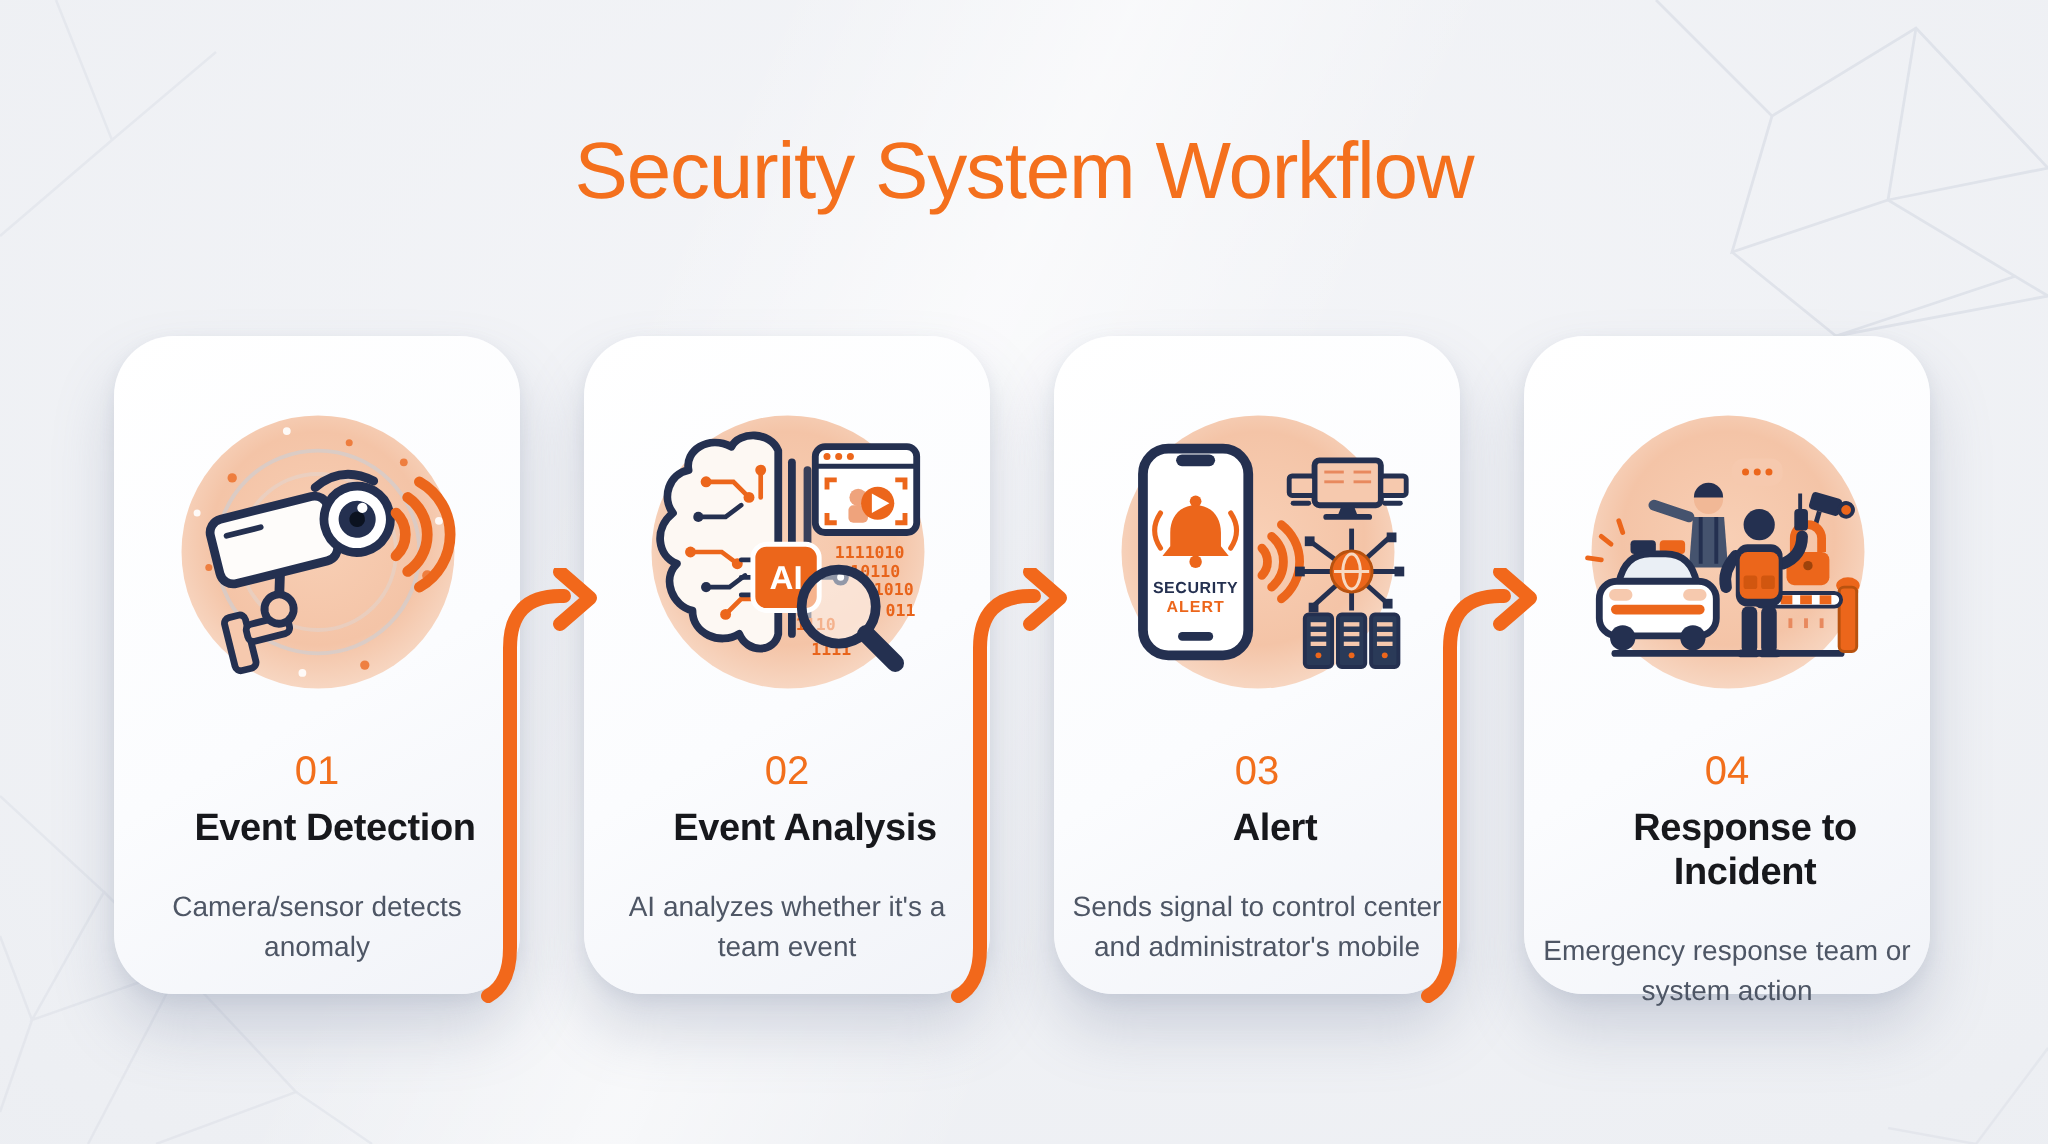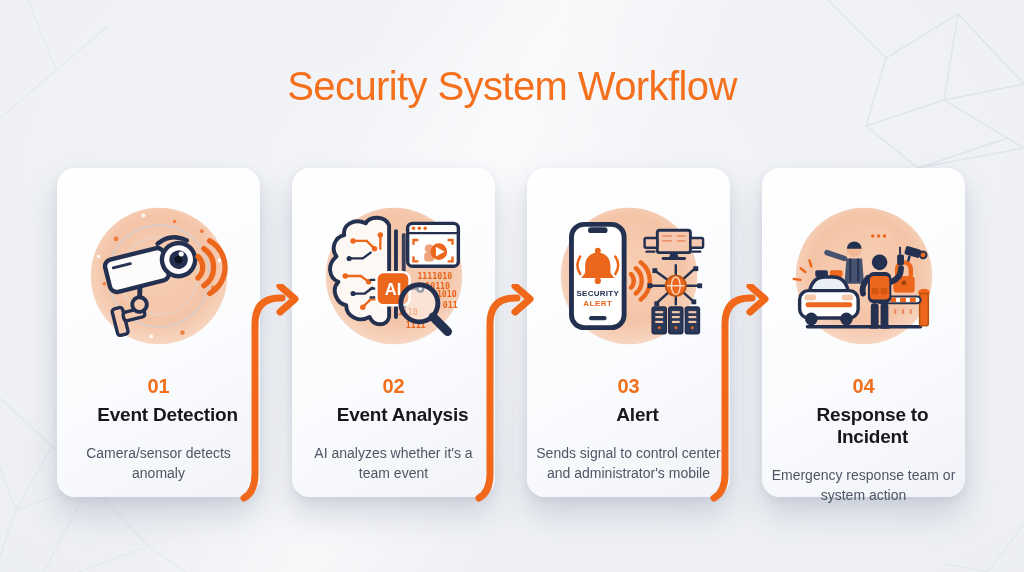--- a/index.html
+++ b/index.html
@@ -19,27 +19,27 @@
     position:absolute;top:64px;left:0;width:100%;
     text-align:center;font-size:40px;font-weight:400;
     letter-spacing:-.6px;color:#F4701D;
   }
   .cards-row{
     position:absolute;left:57px;top:168px;
     display:flex;gap:32px;
   }
   .card{
     position:relative;width:203px;height:329px;
-    border-radius:18px;
+    border-radius:30px;
     background:linear-gradient(150deg,#FFFFFF 0%,#FBFCFE 55%,#F1F3F8 100%);
     box-shadow:0 18px 30px rgba(128,140,165,.30),0 3px 8px rgba(128,140,165,.14);
     text-align:center;
   }
   .icon-wrap{margin:30px auto 0;width:156px;height:156px;}
-  .step-num{margin-top:22px;font-size:20px;font-weight:bold;color:#F26F1C;line-height:20px;}
+  .step-num{margin-top:22px;font-size:20px;font-weight:normal;color:#F26F1C;line-height:20px;}
   .step-title{margin-top:8px;font-size:19px;font-weight:bold;color:#17181C;line-height:22px;letter-spacing:-.2px;padding-left:18px;}
   .step-desc{margin:18px 9px 0;font-size:14px;color:#4E5665;line-height:1.42;}
   .flow-arrow{position:absolute;top:284px;width:62px;height:222px;}
   .a1{left:238px;} .a2{left:473px;} .a3{left:708px;}
   svg text{user-select:none;}
   .bin{font-family:"DejaVu Sans Mono",monospace;font-weight:bold;}
 </style>
 </head>
 <body>
 

